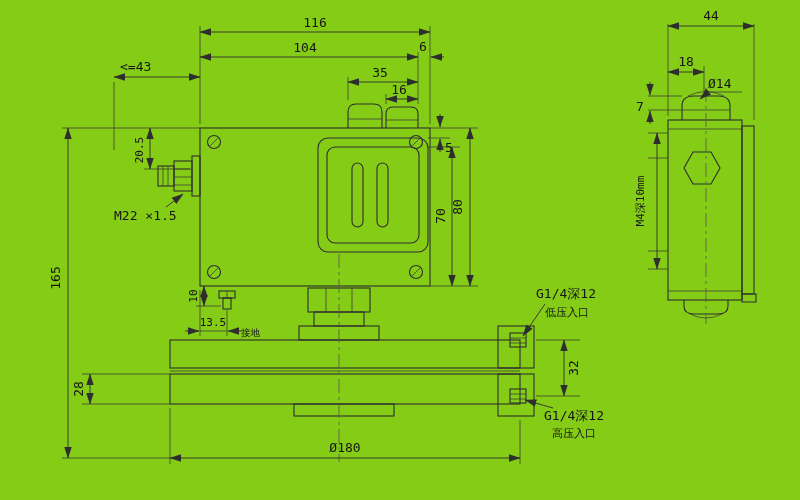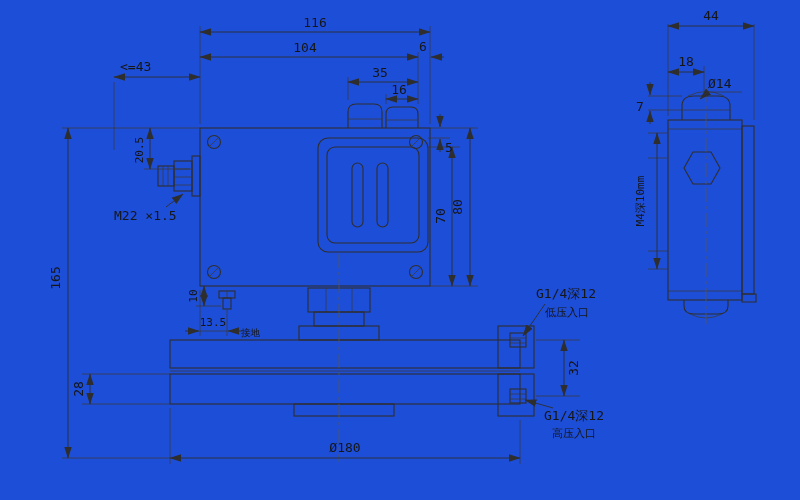--- a/index.html
+++ b/index.html
@@ -1,16 +1,16 @@
 <!DOCTYPE html>
 <html><head>
 <meta charset="utf-8">
 <style>
   html,body{margin:0;padding:0;background:#e8e8e8;}
-  .canvas{width:800px;height:500px;background:#1d4ed8;position:relative;overflow:hidden;}
+  .canvas{width:800px;height:500px;background:#84cc16;position:relative;overflow:hidden;}
   svg{display:block;}
   .ln{stroke:#2e2e2e;stroke-width:1.1;fill:none;stroke-linecap:butt;}
   .thin{stroke:#3a3a3a;stroke-width:.75;fill:none;}
   .dim{stroke:#2e2e2e;stroke-width:.9;fill:none;}
   .cl{stroke:#555;stroke-width:.8;fill:none;stroke-dasharray:14 4 3 4;}
   text{font-family:"DejaVu Sans Mono","Liberation Mono",monospace;fill:#161616;font-size:13px;}
   .sm{font-size:11px;}
   .xs{font-size:9.5px;}
 </style>
 </head>

